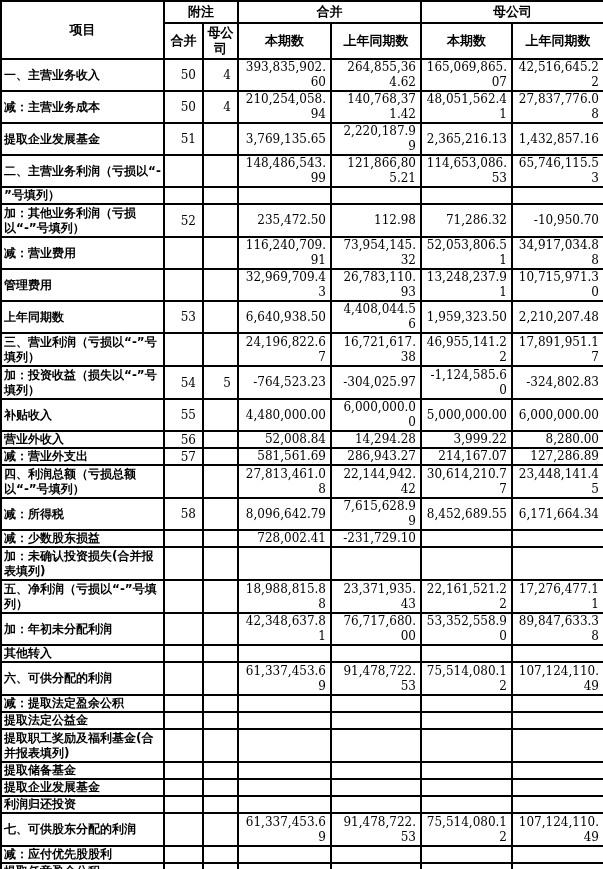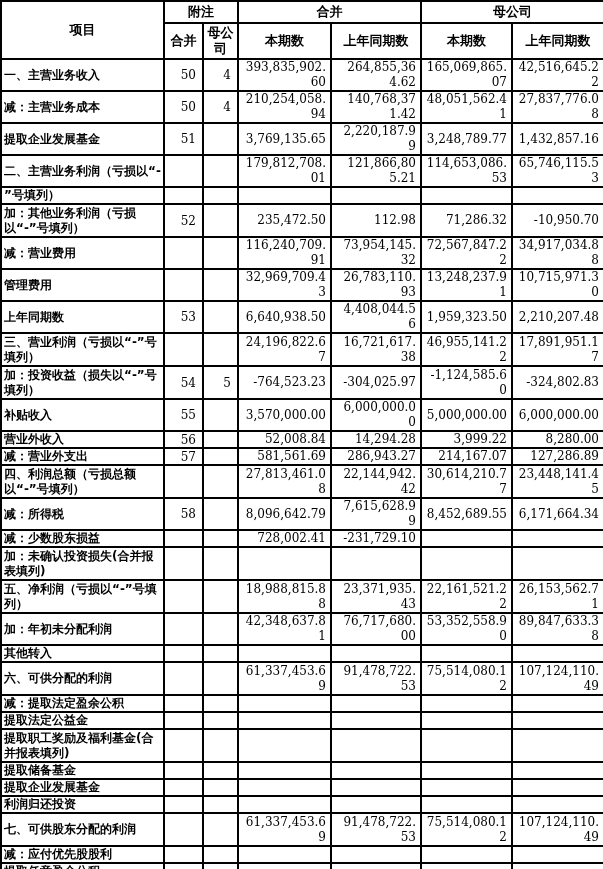--- a/index.html
+++ b/index.html
@@ -62,28 +62,28 @@
         <td class="num">140,768,371.42</td>
         <td class="num">48,051,562.41</td>
         <td class="num">27,837,776.08</td>
       </tr>
       <tr class="single">
         <td class="lbl">提取企业发展基金</td>
         <td class="note">51</td>
         <td class="note"></td>
         <td class="num">3,769,135.65</td>
         <td class="num">2,220,187.99</td>
-        <td class="num">3,248,789.77</td>
+        <td class="num">2,365,216.13</td>
         <td class="num">1,432,857.16</td>
       </tr>
       <tr class="single">
         <td class="lbl">二、主营业务利润（亏损以“-</td>
         <td class="note"></td>
         <td class="note"></td>
-        <td class="num">179,812,708.01</td>
+        <td class="num">148,486,543.99</td>
         <td class="num">121,866,805.21</td>
         <td class="num">114,653,086.53</td>
         <td class="num">65,746,115.53</td>
       </tr>
       <tr class="single">
         <td class="lbl">”号填列）</td>
         <td class="note"></td>
         <td class="note"></td>
         <td class="num"></td>
         <td class="num"></td>
@@ -98,21 +98,21 @@
         <td class="num">112.98</td>
         <td class="num">71,286.32</td>
         <td class="num">-10,950.70</td>
       </tr>
       <tr class="single">
         <td class="lbl">减：营业费用</td>
         <td class="note"></td>
         <td class="note"></td>
         <td class="num">116,240,709.91</td>
         <td class="num">73,954,145.32</td>
-        <td class="num">72,567,847.22</td>
+        <td class="num">52,053,806.51</td>
         <td class="num">34,917,034.88</td>
       </tr>
       <tr class="single">
         <td class="lbl">管理费用</td>
         <td class="note"></td>
         <td class="note"></td>
         <td class="num">32,969,709.43</td>
         <td class="num">26,783,110.93</td>
         <td class="num">13,248,237.91</td>
         <td class="num">10,715,971.30</td>
@@ -141,21 +141,21 @@
         <td class="note">5</td>
         <td class="num">-764,523.23</td>
         <td class="num">-304,025.97</td>
         <td class="num">-1,124,585.60</td>
         <td class="num">-324,802.83</td>
       </tr>
       <tr class="single">
         <td class="lbl">补贴收入</td>
         <td class="note">55</td>
         <td class="note"></td>
-        <td class="num">3,570,000.00</td>
+        <td class="num">4,480,000.00</td>
         <td class="num">6,000,000.00</td>
         <td class="num">5,000,000.00</td>
         <td class="num">6,000,000.00</td>
       </tr>
       <tr class="single">
         <td class="lbl">营业外收入</td>
         <td class="note">56</td>
         <td class="note"></td>
         <td class="num">52,008.84</td>
         <td class="num">14,294.28</td>
@@ -207,21 +207,21 @@
         <td class="num"></td>
         <td class="num"></td>
       </tr>
       <tr class="tall">
         <td class="lbl">五、净利润（亏损以“-”号填列）</td>
         <td class="note"></td>
         <td class="note"></td>
         <td class="num">18,988,815.88</td>
         <td class="num">23,371,935.43</td>
         <td class="num">22,161,521.22</td>
-        <td class="num">26,153,562.71</td>
+        <td class="num">17,276,477.11</td>
       </tr>
       <tr class="single">
         <td class="lbl">加：年初未分配利润</td>
         <td class="note"></td>
         <td class="note"></td>
         <td class="num">42,348,637.81</td>
         <td class="num">76,717,680.00</td>
         <td class="num">53,352,558.90</td>
         <td class="num">89,847,633.38</td>
       </tr>

